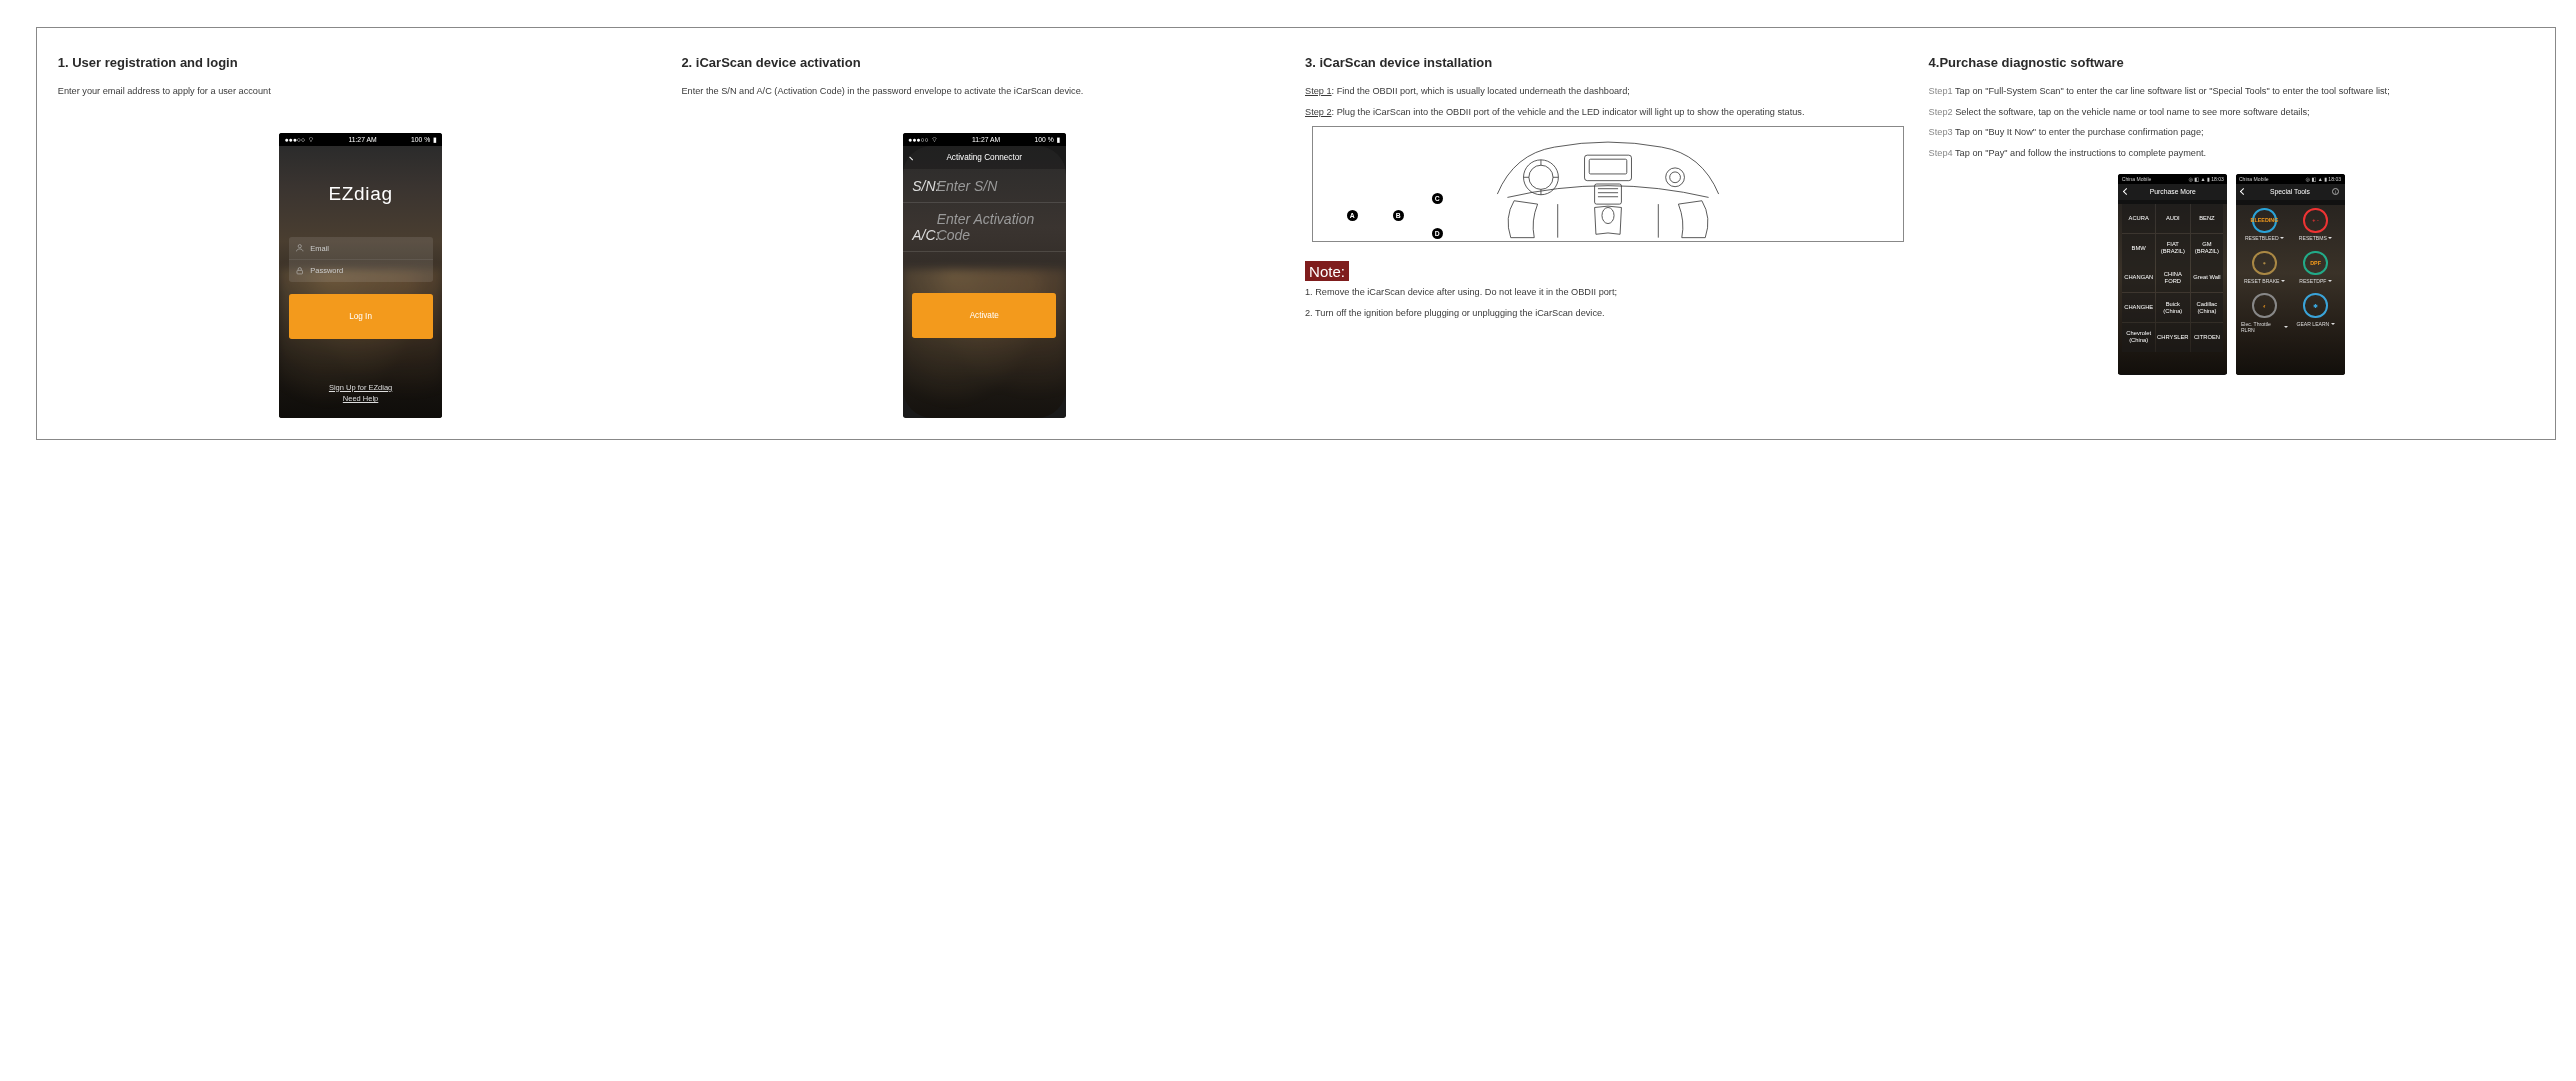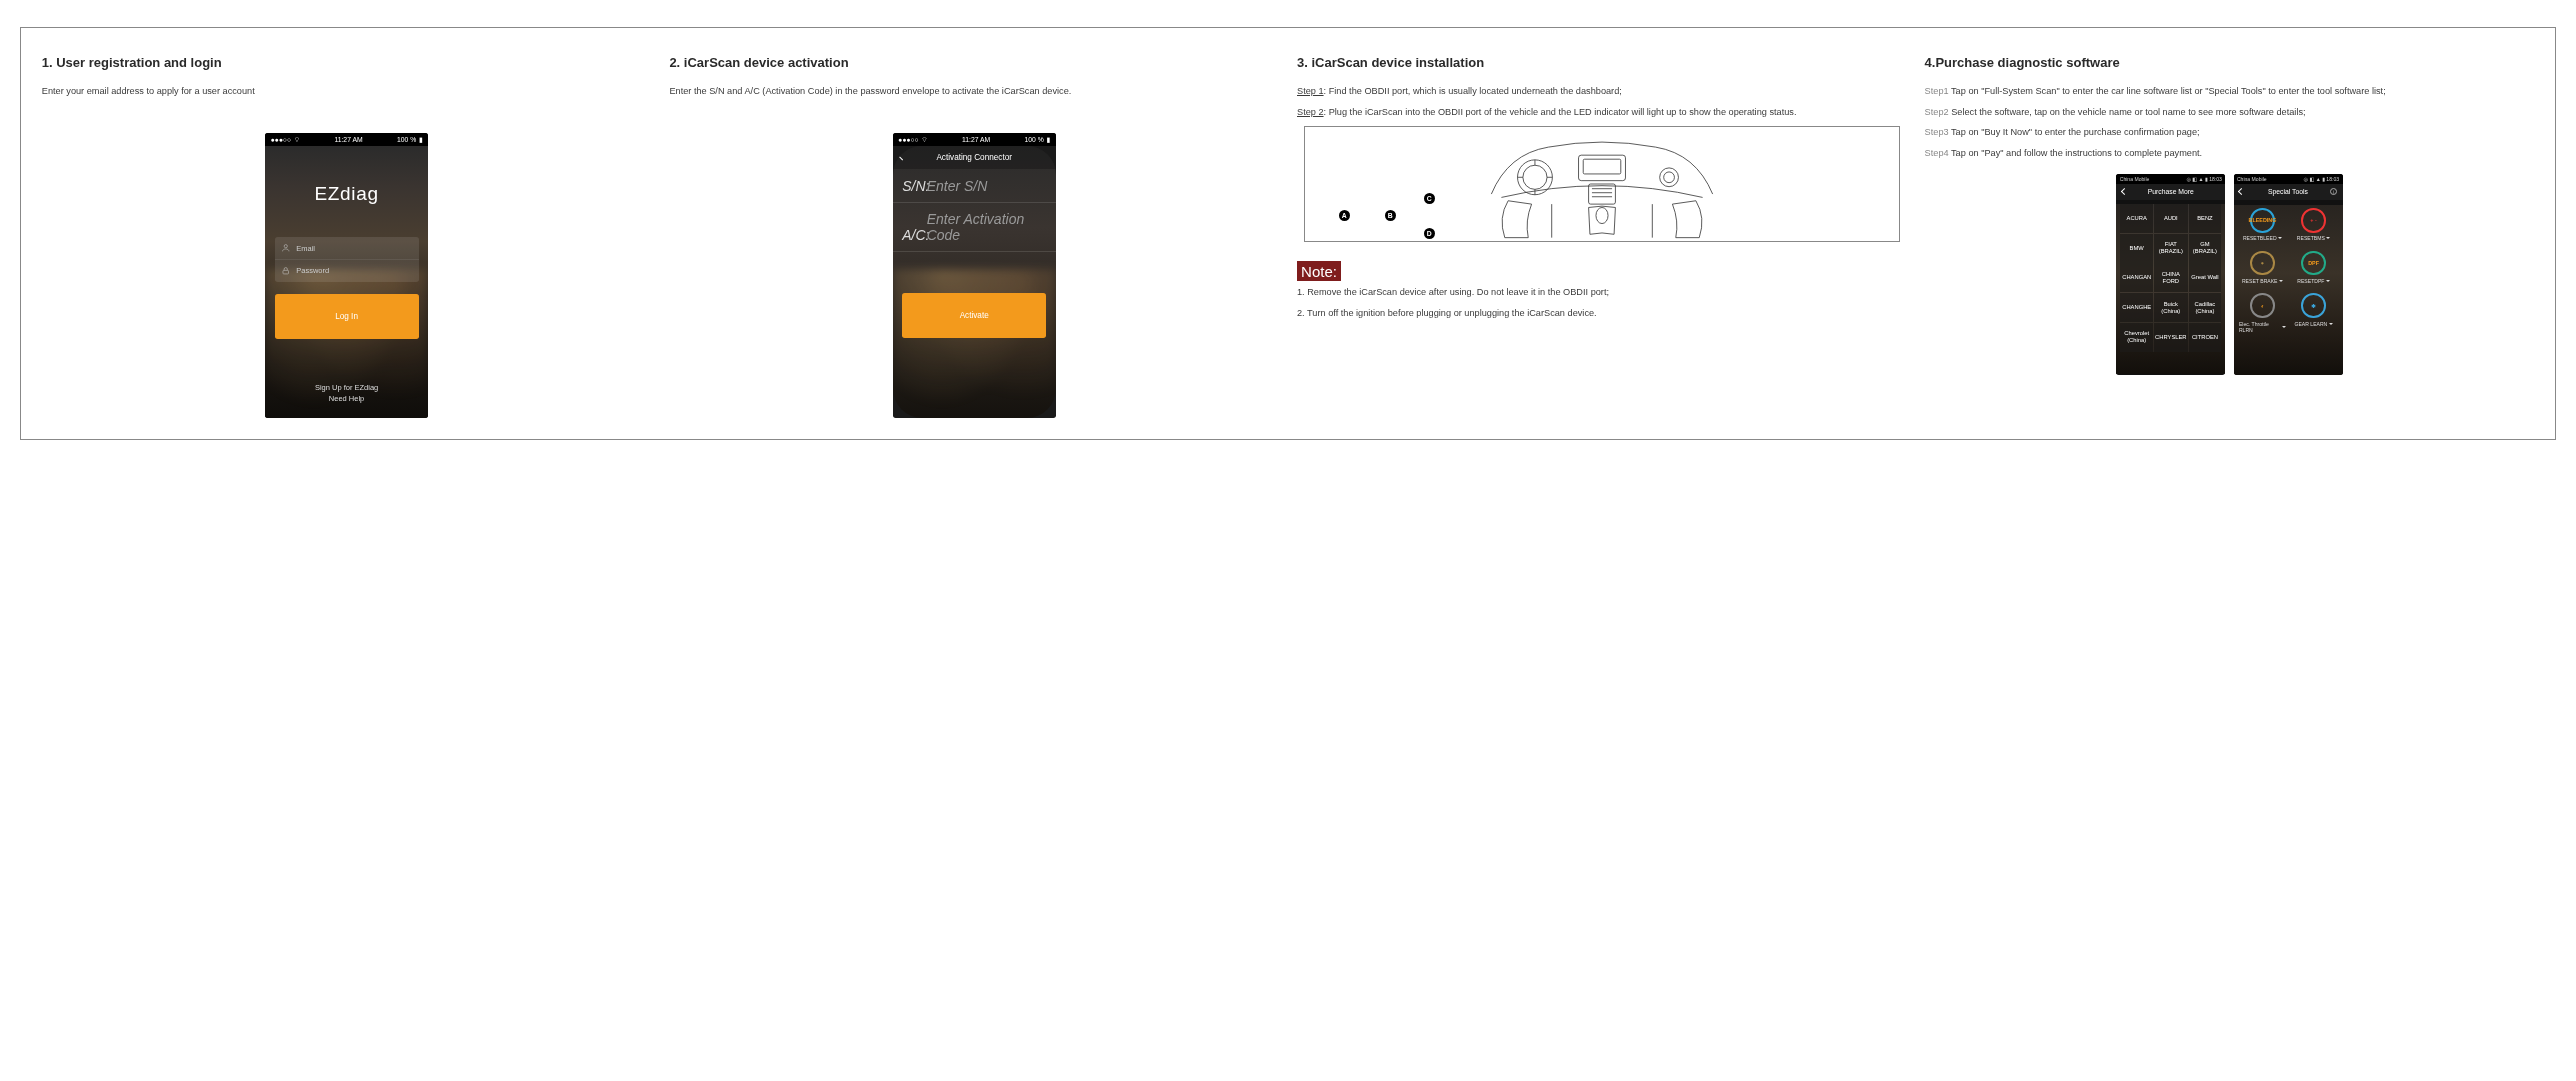--- a/index.html
+++ b/index.html
@@ -8,20 +8,21 @@
     background: #fff;
     padding: 27px 20.4px;
     color: #3a3a3a;
   }
   .container {
     display: flex;
     gap: 18px;
     border: 0.7px solid #888;
     padding: 27px 20.4px 20.4px 20.4px;
     min-height: 395px;
+    margin-left: 16px;
   }
   .col {
     flex: 1;
     min-width: 0;
   }
   h2 {
     font-size: 13px;
     font-weight: bold;
     margin-bottom: 15px;
     color: #2a2a2a;
@@ -115,21 +116,21 @@
     position: relative;
   }
   .bottom-links {
     position: absolute;
     bottom: 12.3px;
     left: 0; right: 0;
     text-align: center;
     font-size: 7.5px;
     color: #ddd;
   }
-  .bottom-links div { margin: 2.7px 0; }
+  .bottom-links div { margin: 2.7px 0; text-decoration: underline; }
 
   
   .titlebar {
     display:flex; align-items:center; justify-content:center;
     height: 23px;
     background: rgba(0,0,0,.25);
     position: relative;
     font-size: 8.2px;
   }
   .back-arrow {

